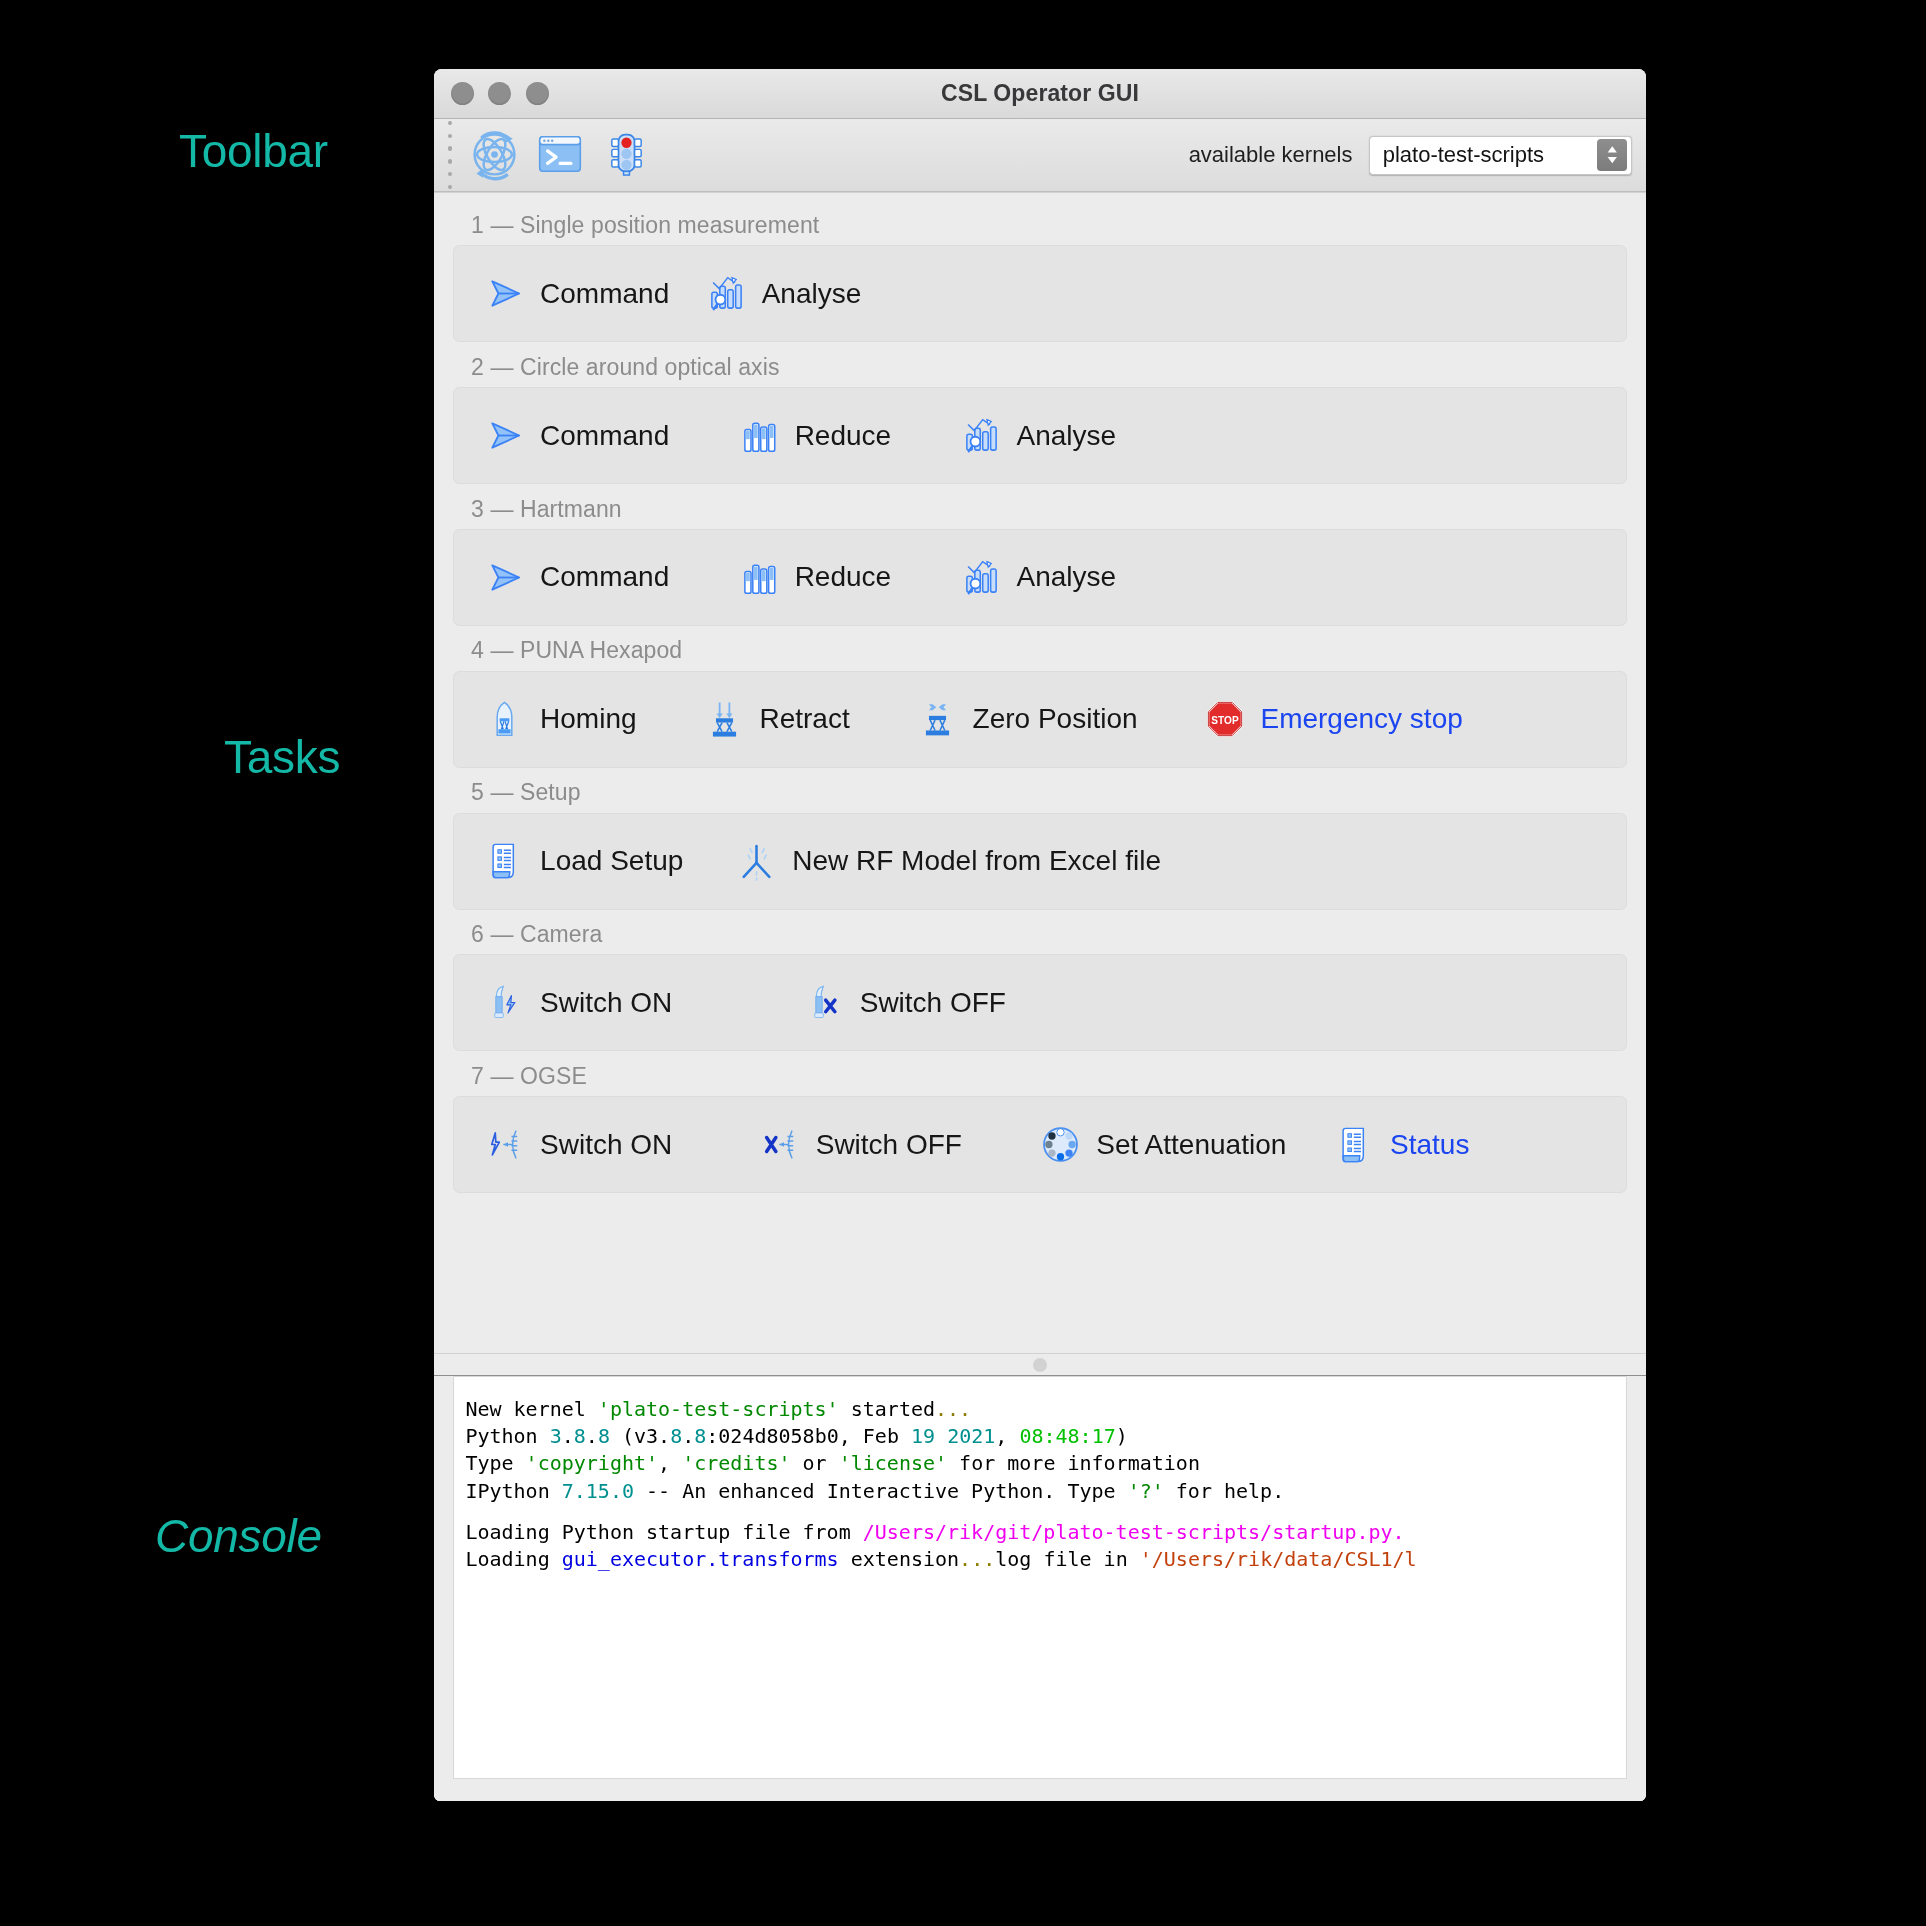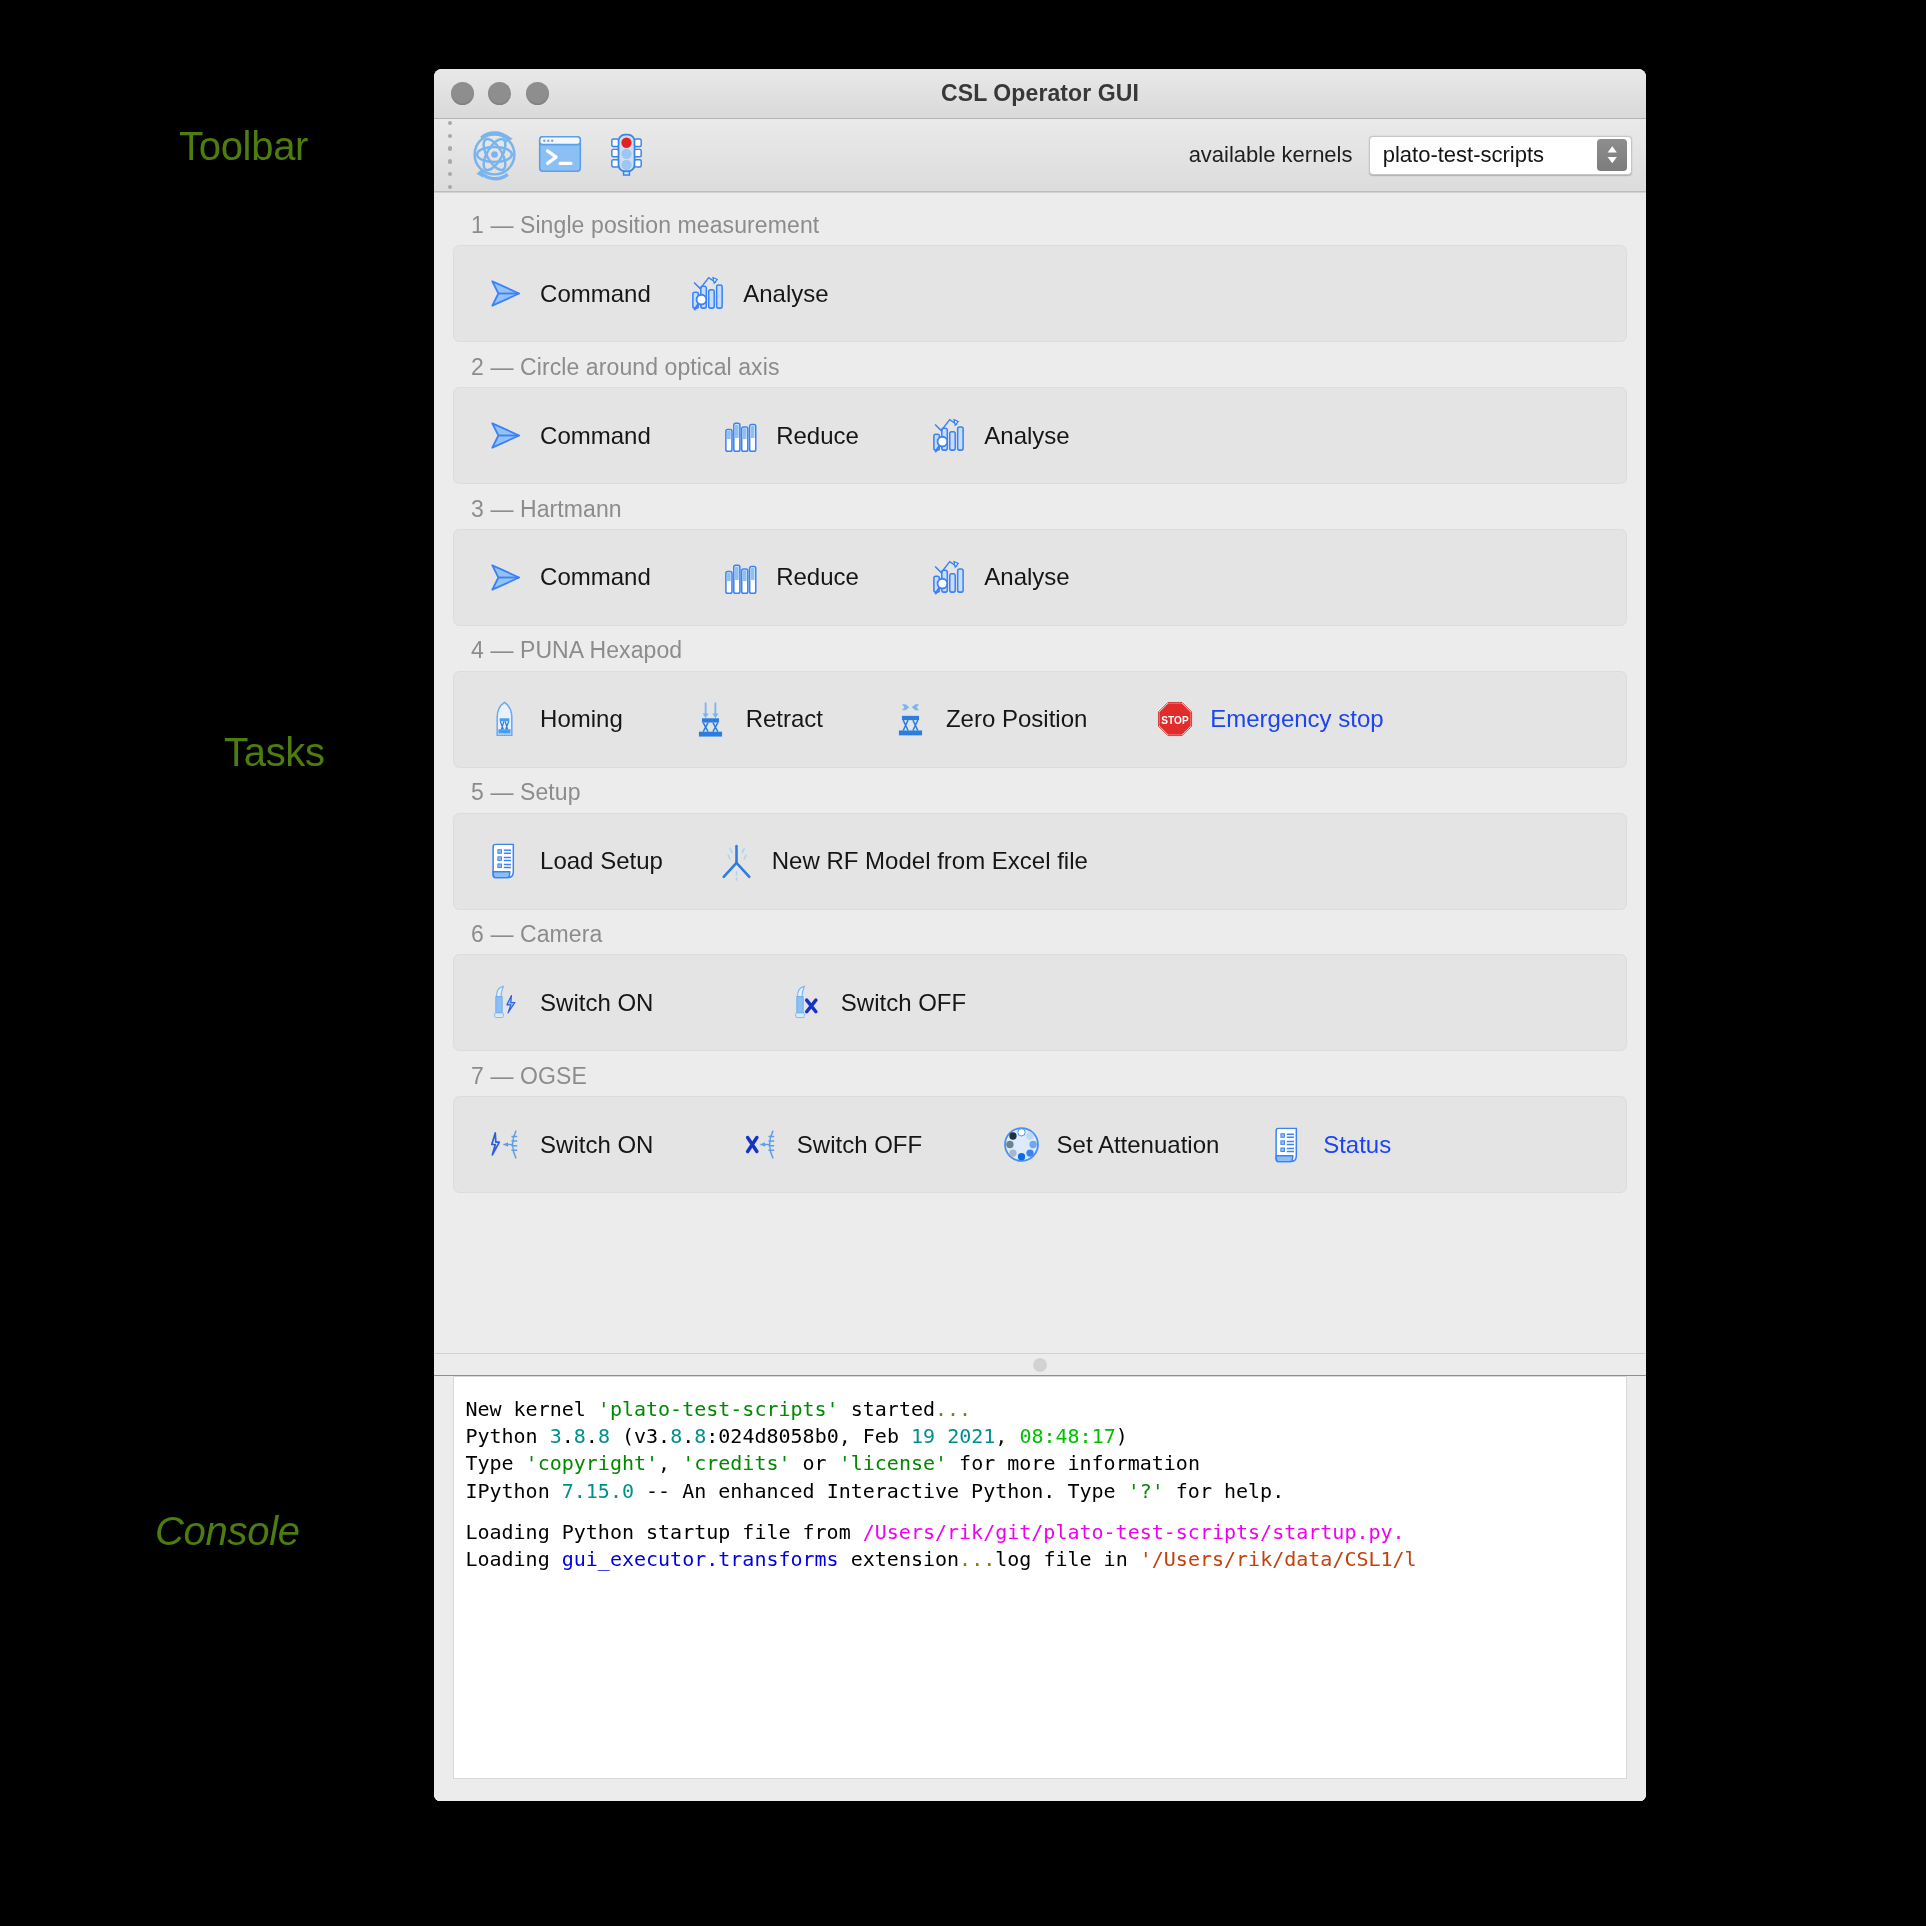--- a/index.html
+++ b/index.html
@@ -2,22 +2,22 @@
 <html style="font-size:10.2px"><head>
 <meta charset="utf-8">
 <style>
   * { box-sizing: border-box; margin: 0; padding: 0; }
   html, body { width: 1926px; height: 1926px; background: #000; overflow: hidden; }
   body { font-family: "Liberation Sans", sans-serif; }
 
   
   .annot {
     position: absolute;
-    color: #4d7c0f;
-    font-size: 40px;
+    color: #14b8a6;
+    font-size: 46px;
     font-family: "Liberation Sans", sans-serif;
     letter-spacing: -0.3px;
     white-space: nowrap;
   }
   #annot-toolbar { left: 179px; top: 124px; }
   #annot-tasks   { left: 224px; top: 730px; }
   #annot-console { left: 155px; top: 1509px; font-style: italic; }
 
   
   .window {
@@ -98,21 +98,21 @@
     border-radius: 6.4px;
     min-height: 97px;
     display: flex; align-items: center;
     padding: 0 12.7px;
   }
   .task-btn {
     display: flex; align-items: center; gap: 11.4px;
     padding: 7.6px 19px 7.6px 14px;
     cursor: pointer; white-space: nowrap;
   }
-  .task-label { font-size: 24px; color: #161616; }
+  .task-label { font-size: 28px; color: #161616; }
   .task-label.link { color: #1b45f0; }
   .icon-wrap { width: 48px; height: 48px; display: flex; align-items: center; justify-content: center; flex: 0 0 48px; }
 
   
   .splitter {
     flex: 0 0 23px;
     background: #ececec;
     border-top: 0.6px solid #d2d2d2;
     border-bottom: 0.6px solid #8f8f8f;
     display: flex; align-items: center; justify-content: center;

